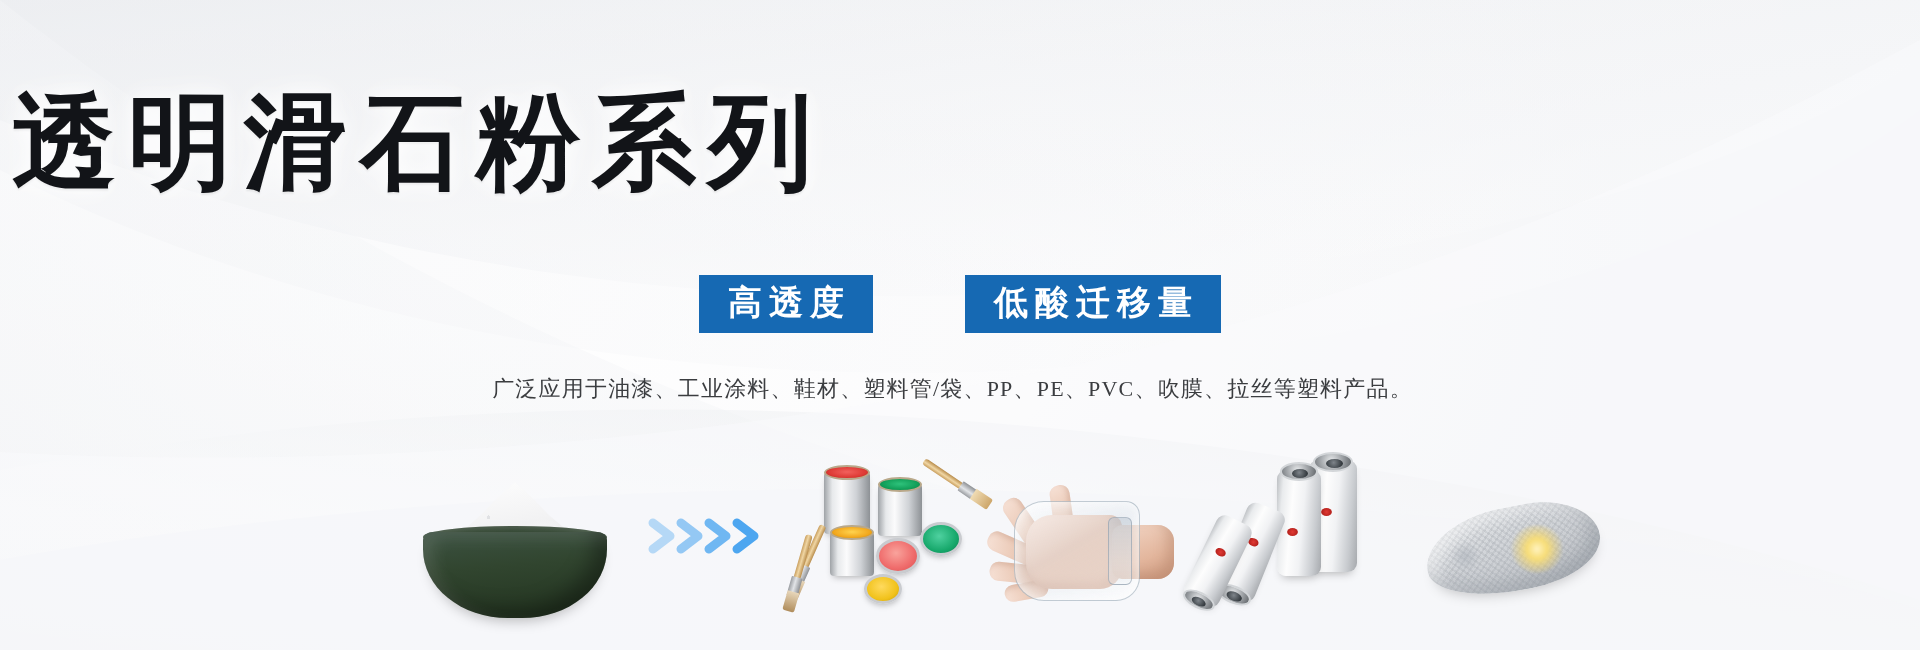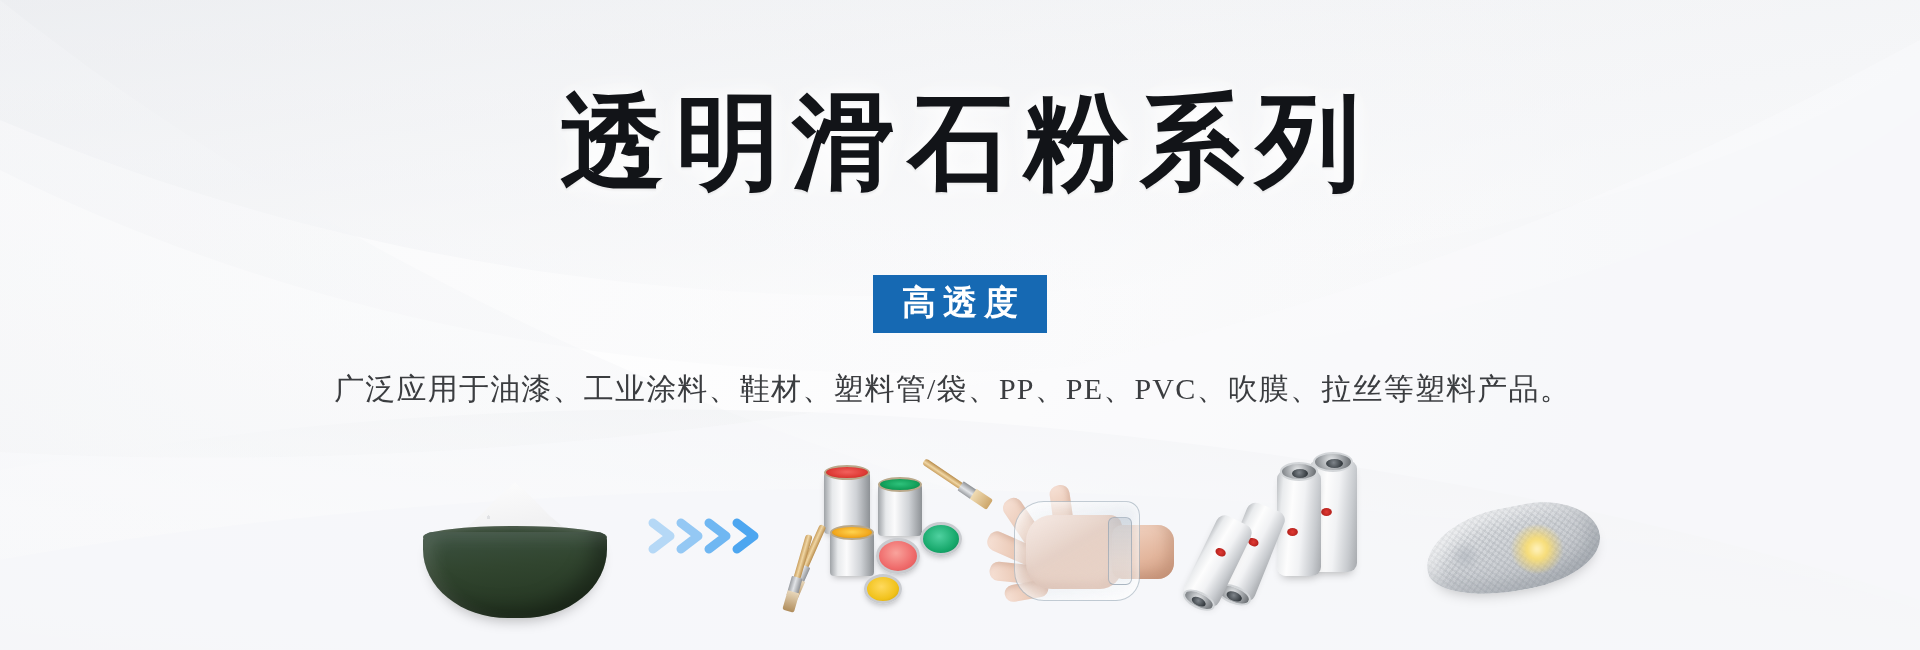--- a/index.html
+++ b/index.html
@@ -32,21 +32,20 @@
     height: 650px;
     display: block;
   }
 
   
   .title {
     position: absolute;
     left: 0;
     right: 0;
     top: 84px;
-    text-align: center;
     font-family: "Liberation Serif", "DejaVu Serif", serif;
     font-weight: 700;
     font-size: 104px;
     line-height: 118px;
     letter-spacing: 12px;
     text-indent: 12px;
     color: #121418;
     white-space: nowrap;
     text-shadow:
       0 0 18px rgba(255,255,255,0.95),
@@ -85,21 +84,21 @@
 
   
   .desc {
     position: absolute;
     left: 0;
     right: 15px;
     top: 374px;
     text-align: center;
     font-family: "Liberation Serif", "DejaVu Serif", serif;
     font-weight: 400;
-    font-size: 30px;
+    font-size: 22px;
     line-height: 30px;
     letter-spacing: 1.2px;
     color: #3b3d40;
     white-space: nowrap;
   }
 
   
   .strip {
     position: absolute;
     left: 0;
@@ -351,20 +350,21 @@
     <path d="M0,0 C300,240 760,470 1240,560 C1520,612 1760,632 1920,640 L1920,650 L0,650 Z" fill="url(#sw2)" opacity="0.65"></path>
     <path d="M0,470 C380,400 760,392 1160,440 C1480,478 1740,540 1920,600 L1920,650 L0,650 Z" fill="url(#sw3)" opacity="0.8"></path>
     <path d="M0,560 C420,486 900,470 1380,512 C1640,534 1820,574 1920,610 L1920,650 L0,650 Z" fill="#f1f2f5" opacity="0.55"></path>
     <path d="M1920,40 C1680,170 1380,300 1040,372 C700,444 330,470 0,452 L0,650 L1920,650 Z" fill="#fafbfc" opacity="0.45"></path>
   </svg>
 
   <div class="title">透明滑石粉系列</div>
 
   <div class="badges">
     <div class="badge">高透度</div>
+    <div class="badge">低酸迁移量</div>
   </div>
 
   <div class="desc">广泛应用于油漆、工业涂料、鞋材、塑料管/袋、PP、PE、PVC、吹膜、拉丝等塑料产品。</div>
 
   <div class="strip">
 
     <div class="shot bowl-wrap">
       <div class="bowl-powder"></div>
       <div class="bowl-rim"></div>
       <div class="bowl-body"></div>

